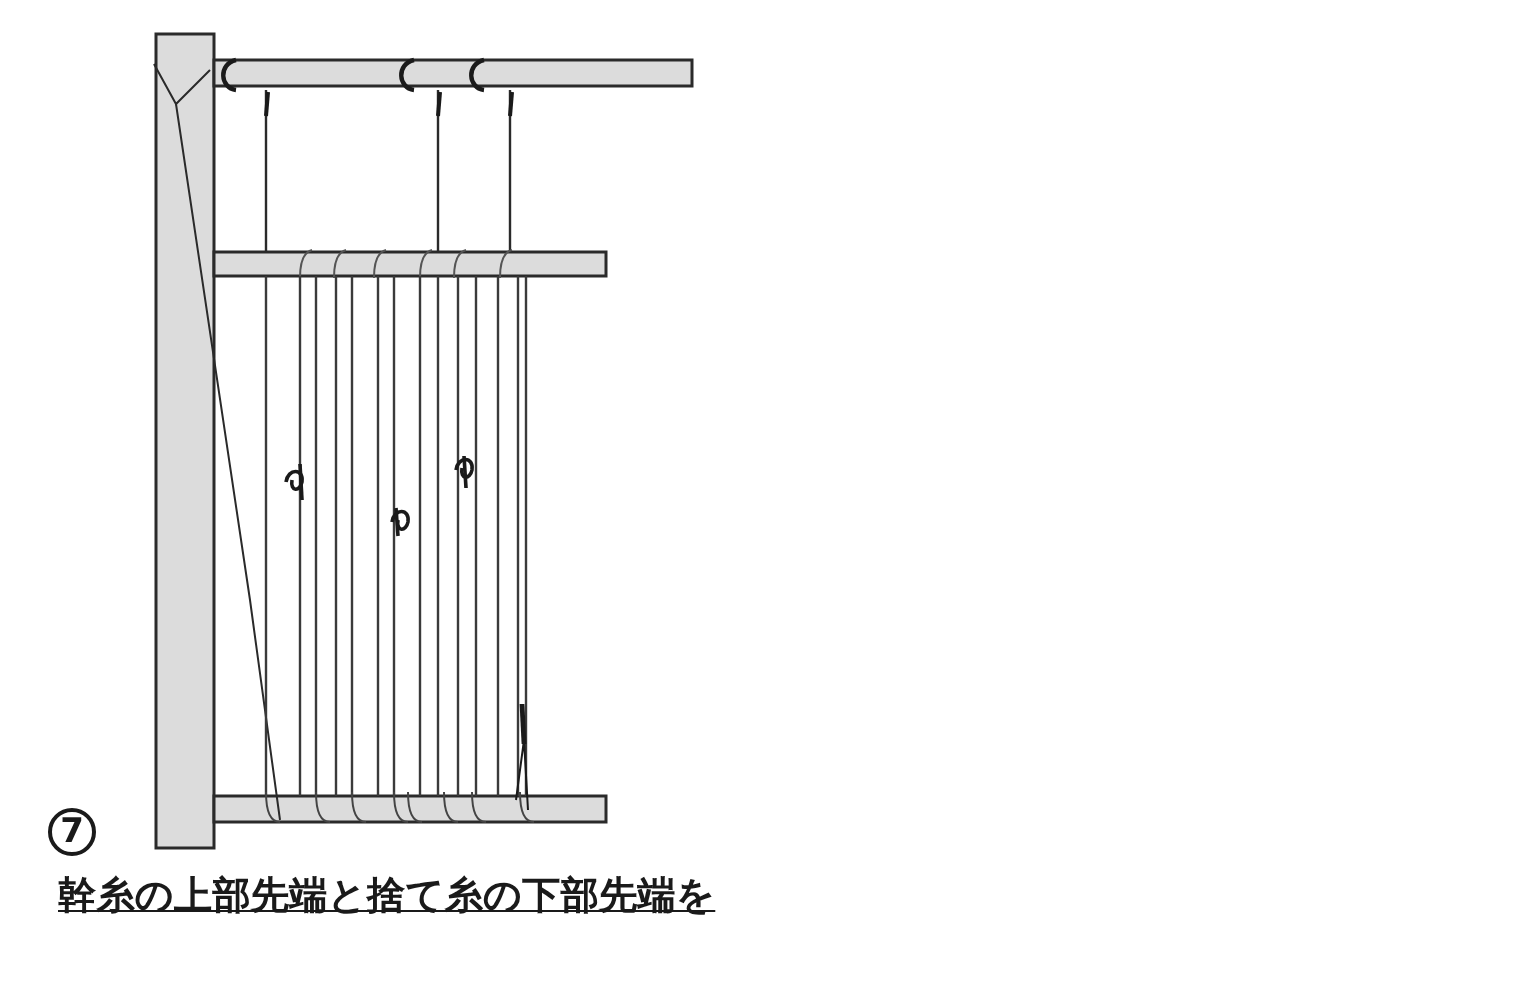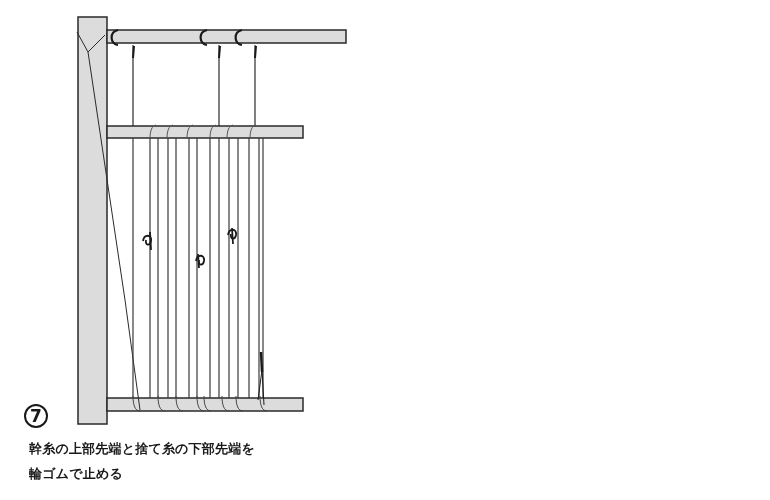--- a/index.html
+++ b/index.html
@@ -6,22 +6,23 @@
     body { width: 770px; height: 500px; position: relative; overflow: hidden; font-family: "DejaVu Sans", sans-serif; }
     #diagram { position: absolute; left: 0; top: 0; }
     .step-num {
       position: absolute; left: 24px; top: 404px;
       width: 24px; height: 24px; border: 2px solid #1a1a1a; border-radius: 50%;
       box-sizing: border-box; display: flex; align-items: center; justify-content: center;
       font-size: 17px; font-weight: bold; color: #1a1a1a; line-height: 1;
     }
     .caption {
       position: absolute; left: 29px; top: 436px;
-      font-size: 13px; font-weight: bold; color: #1a1a1a; line-height: 25px;
+      font-size: 19px; font-weight: bold; color: #1a1a1a; line-height: 25px;
       letter-spacing: 0.2px;
+      text-decoration: underline;
     }
     .caption div { white-space: nowrap; }
   </style>
 </head>
 <body>
 
 <svg id="diagram" width="770" height="500" viewBox="0 0 770 500" xmlns="http://www.w3.org/2000/svg">
 
   <rect x="78" y="17" width="29" height="407" fill="#dcdcdc" stroke="#2a2a2a" stroke-width="1.5"></rect>
 
@@ -104,14 +105,13 @@
     <path d="M260 396 C260 405, 262 411, 267 411"></path>
   </g>
 </svg>
 
 <div class="step-num">
   <span>7</span>
 </div>
 
 <div class="caption">
   <div>幹糸の上部先端と捨て糸の下部先端を</div>
-  <div>輪ゴムで止める</div>
 </div>
 
 </body></html>

